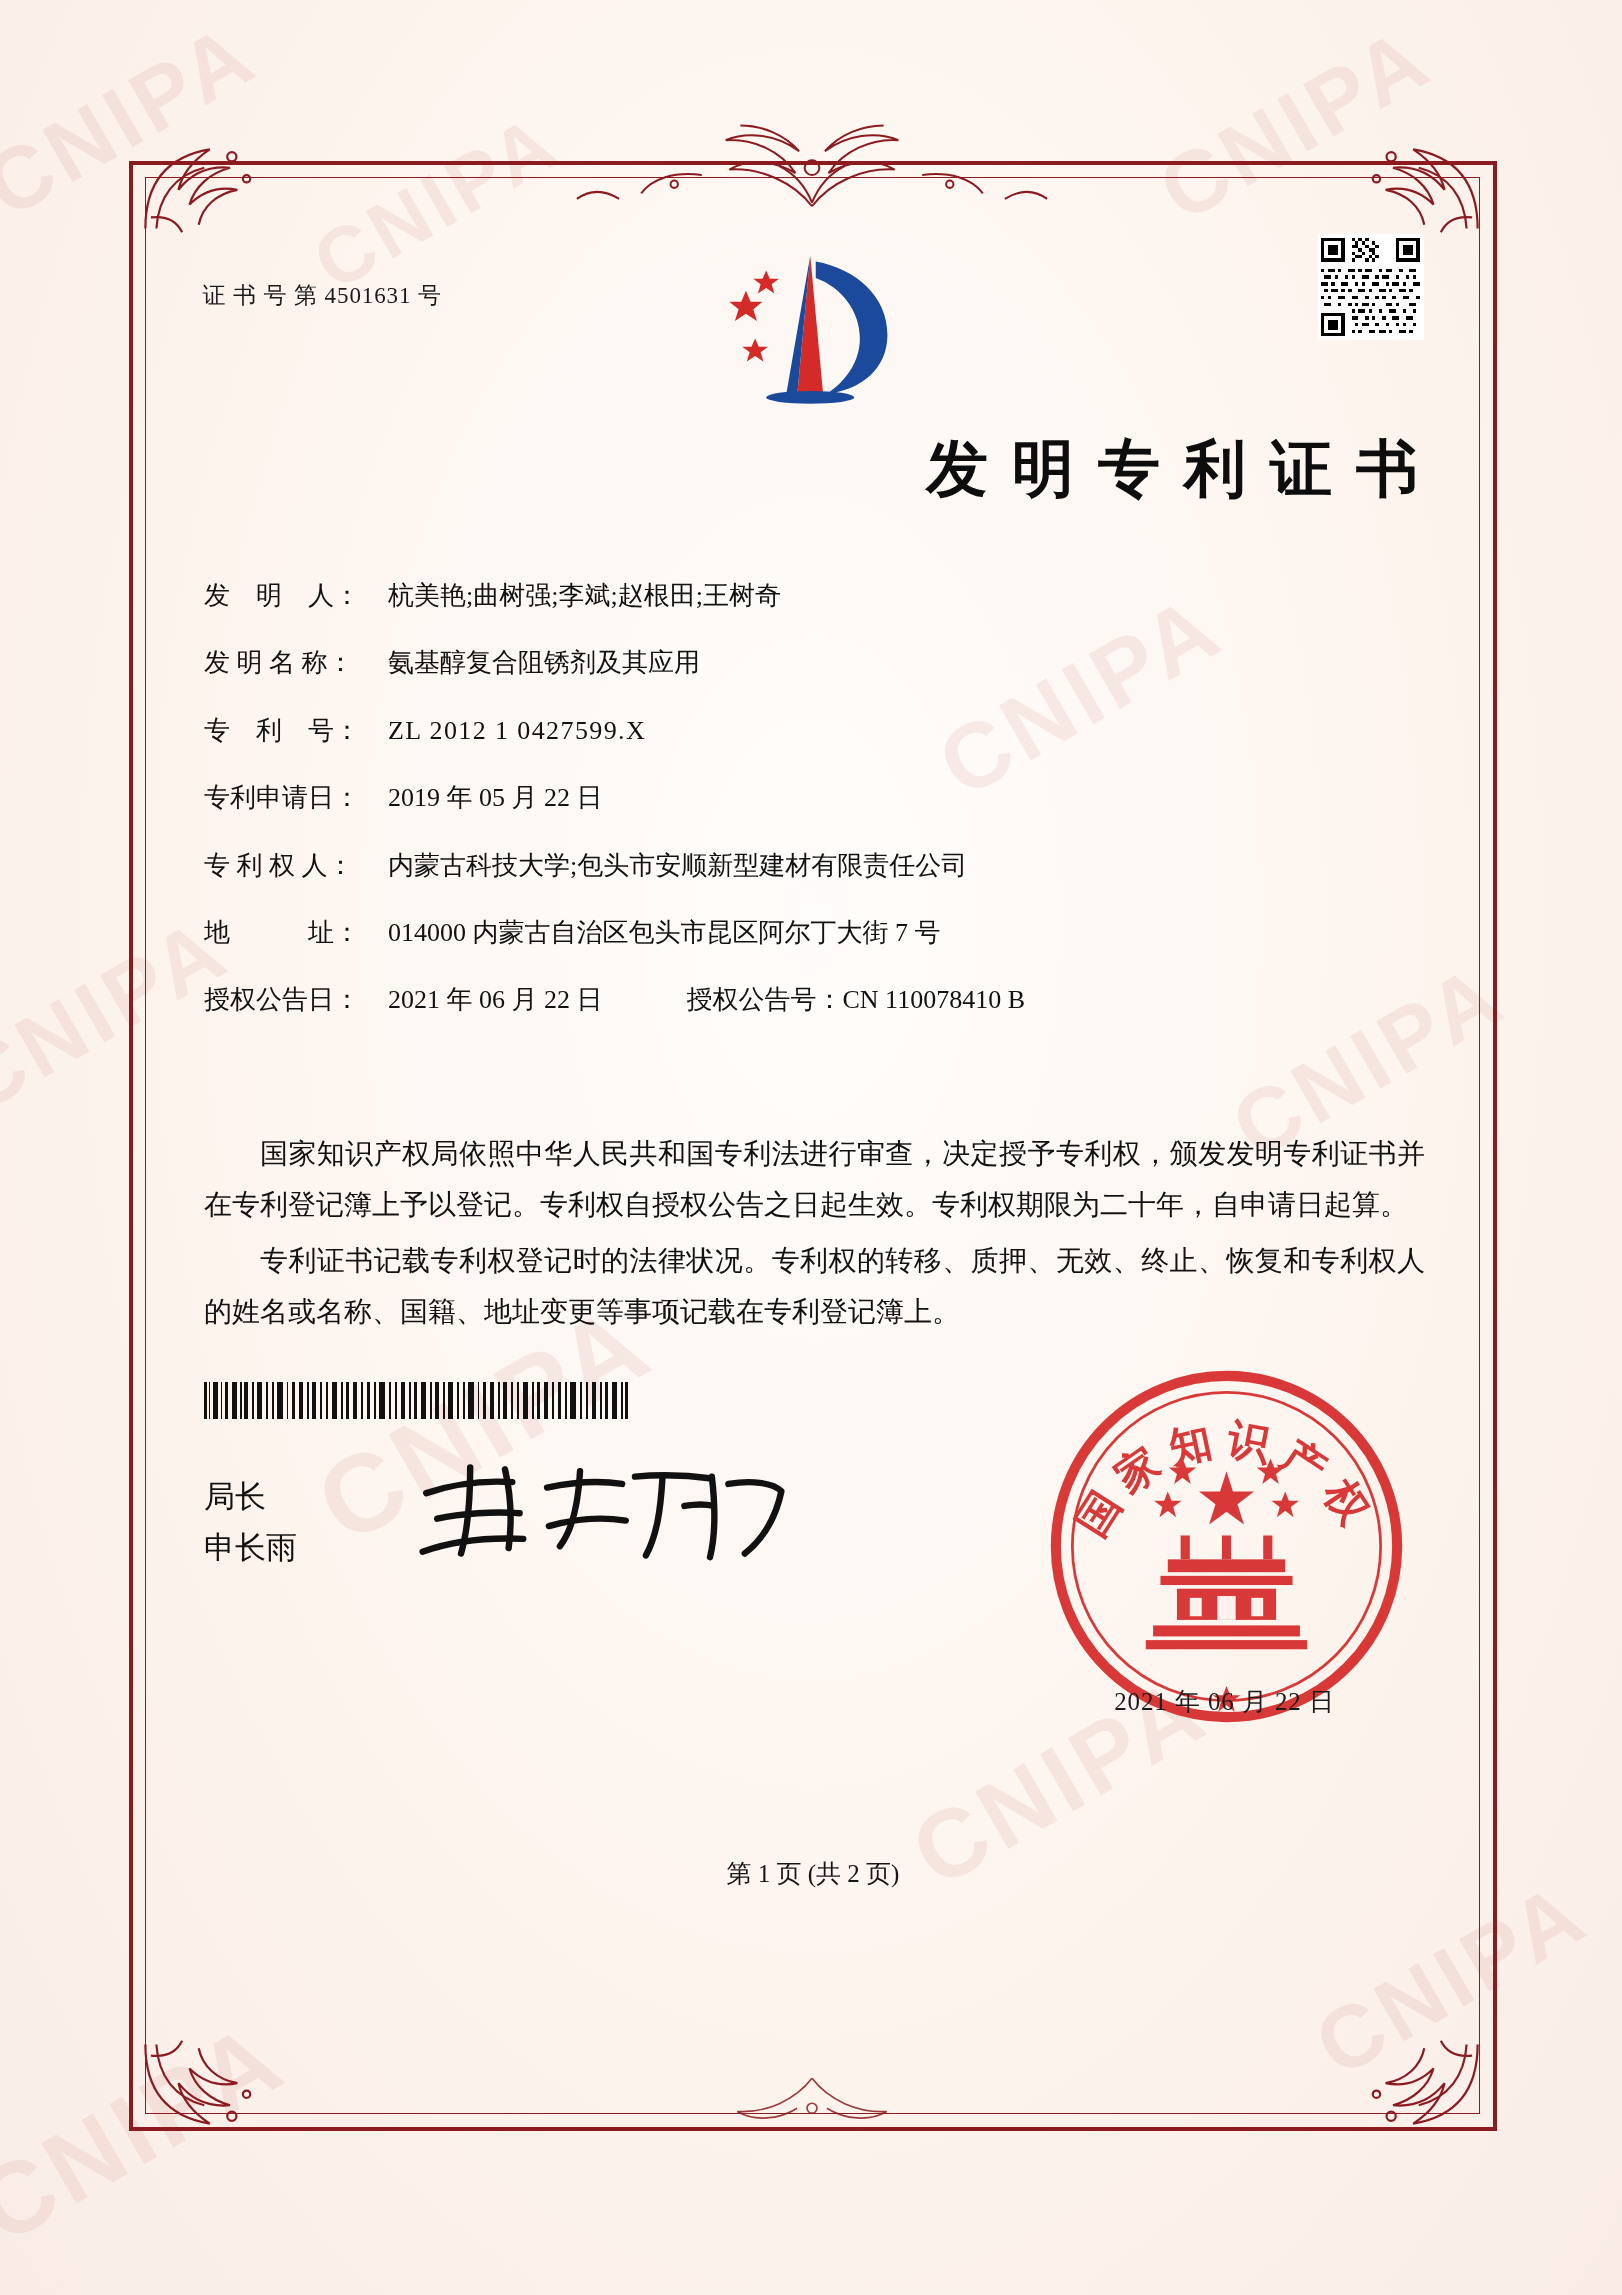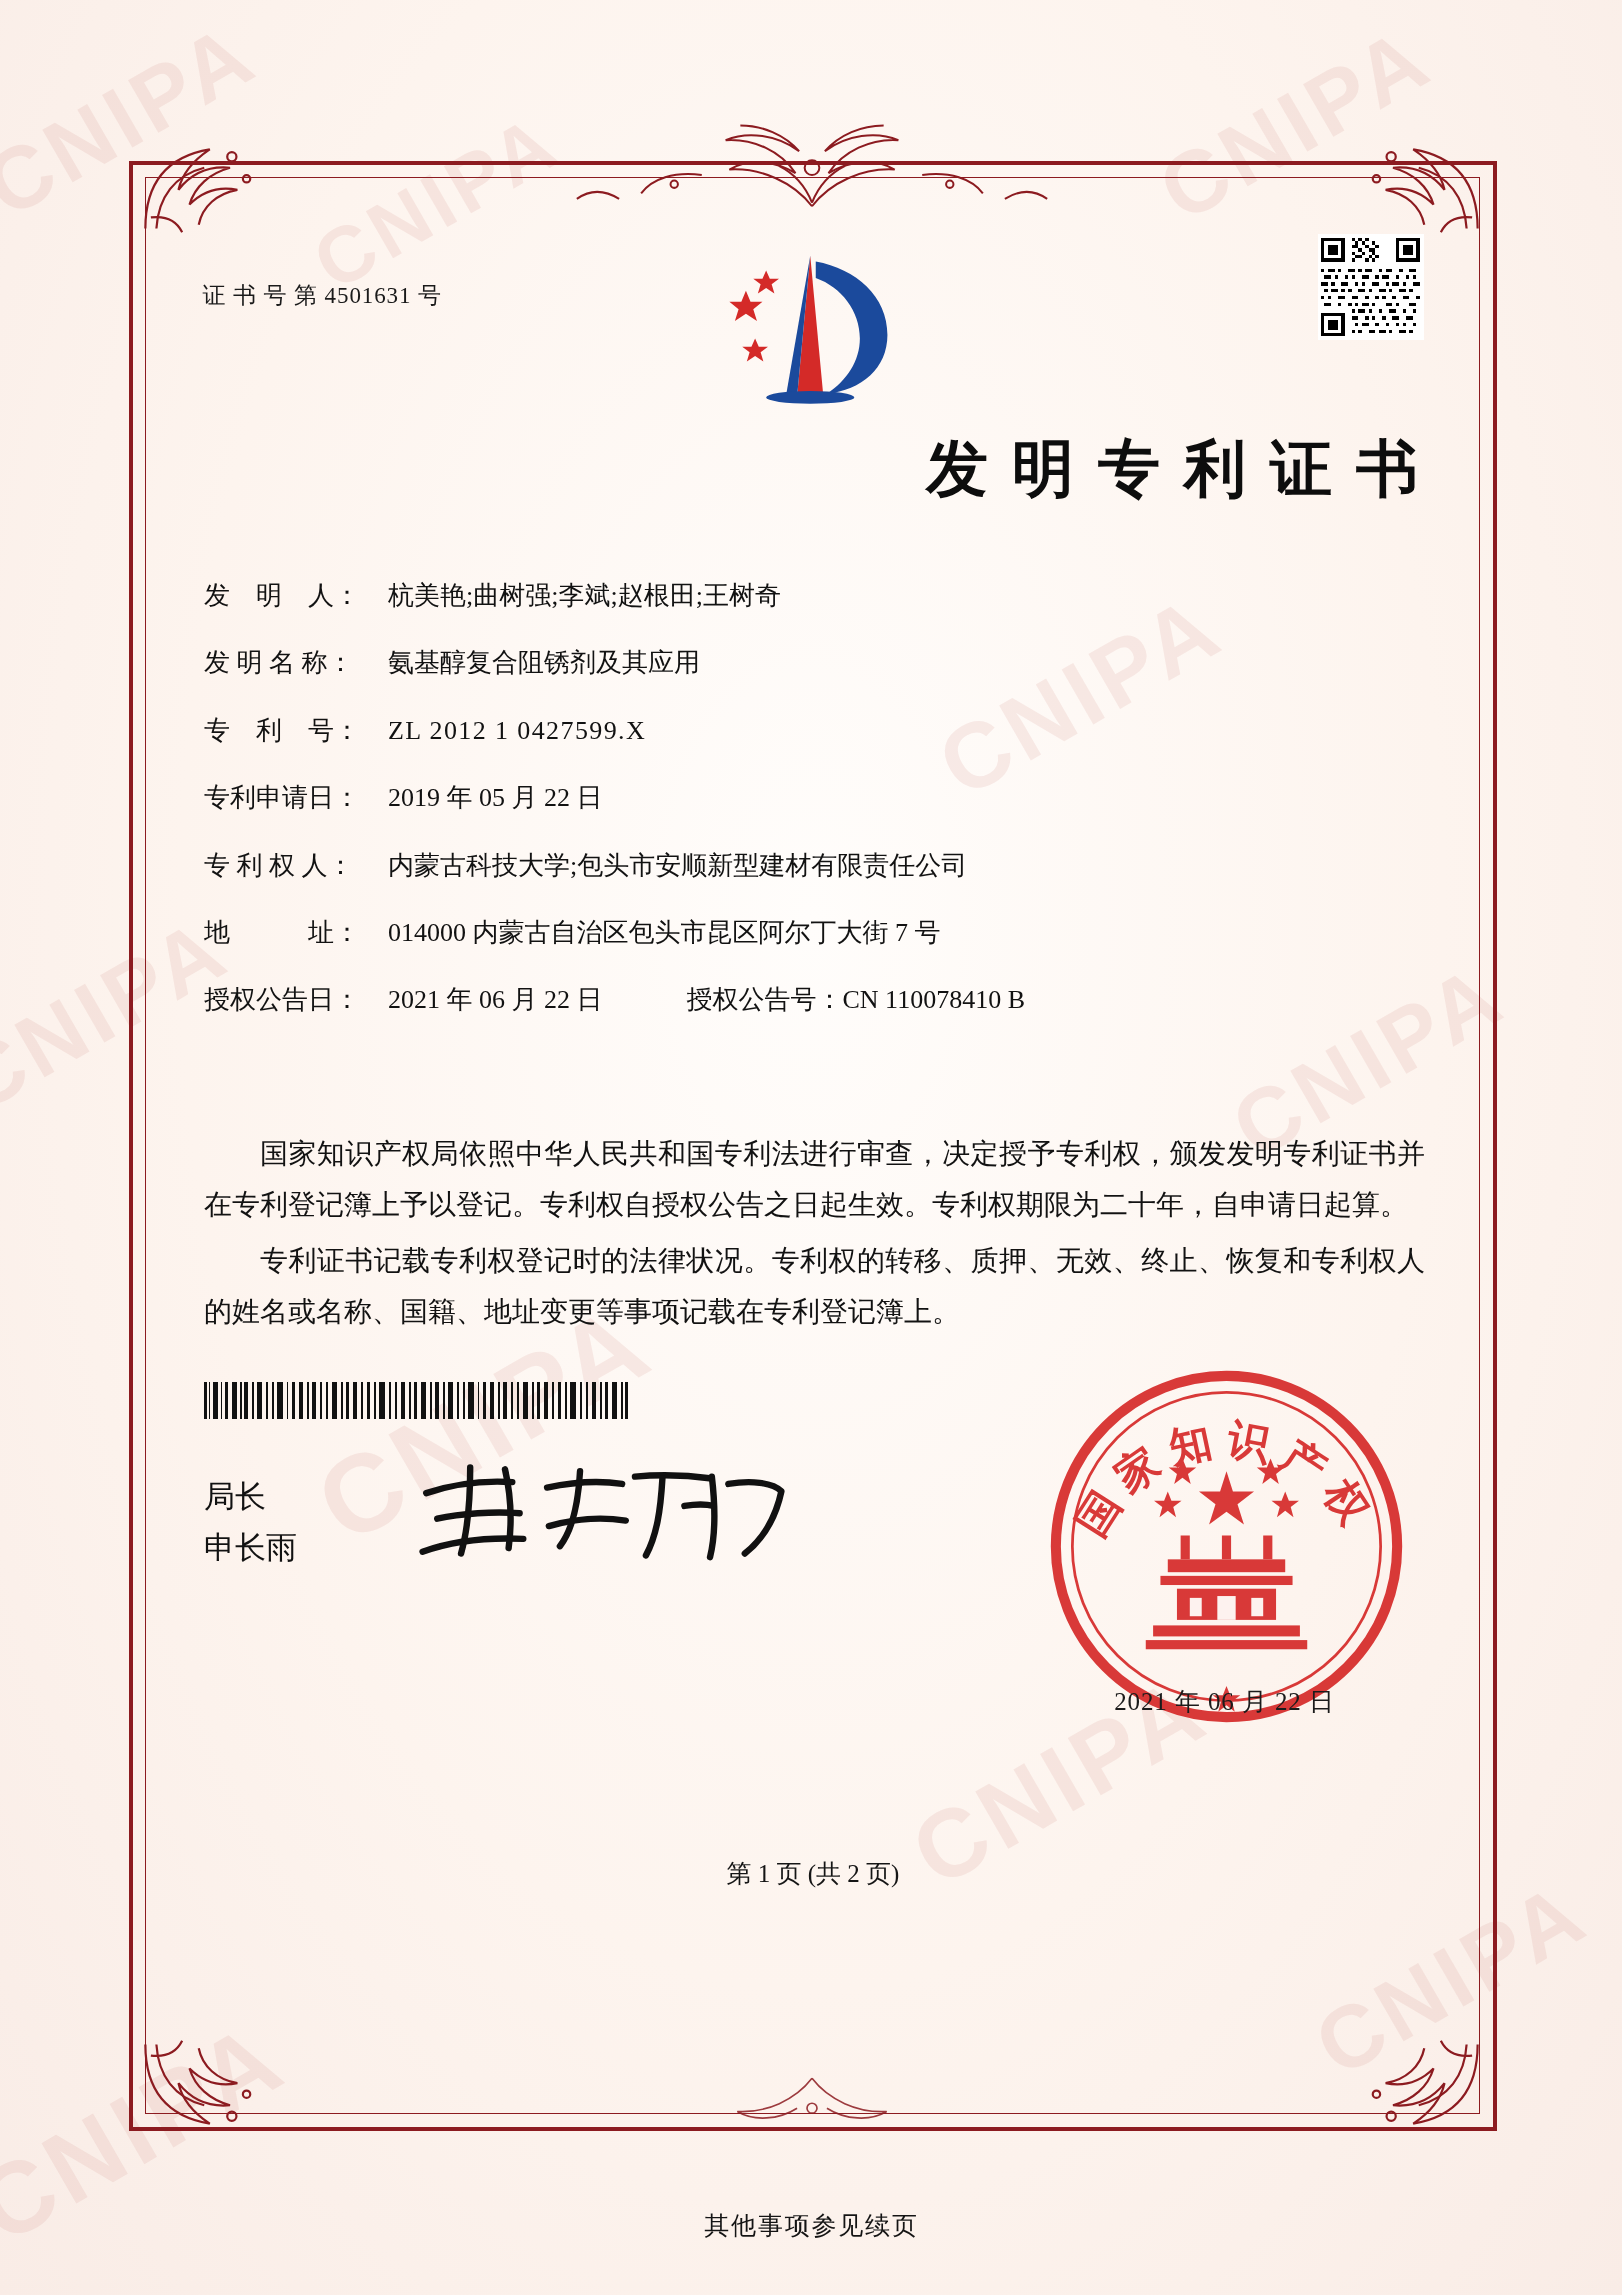--- a/index.html
+++ b/index.html
@@ -687,15 +687,14 @@
             <polygon points="200,352 204,362 215,362 206,369 209,380 200,373 191,380 194,369 185,362 196,362"></polygon>
           </g>
         </g>
       </svg>
     </div>
     <div class="seal-date">2021 年 06 月 22 日</div>
 
     <div class="page-no">第 1 页 (共 2 页)</div>
   </div>
 
-  <div class="footer-note">其他事项参见续页</div>
 </div>
 
 
 </body></html>

